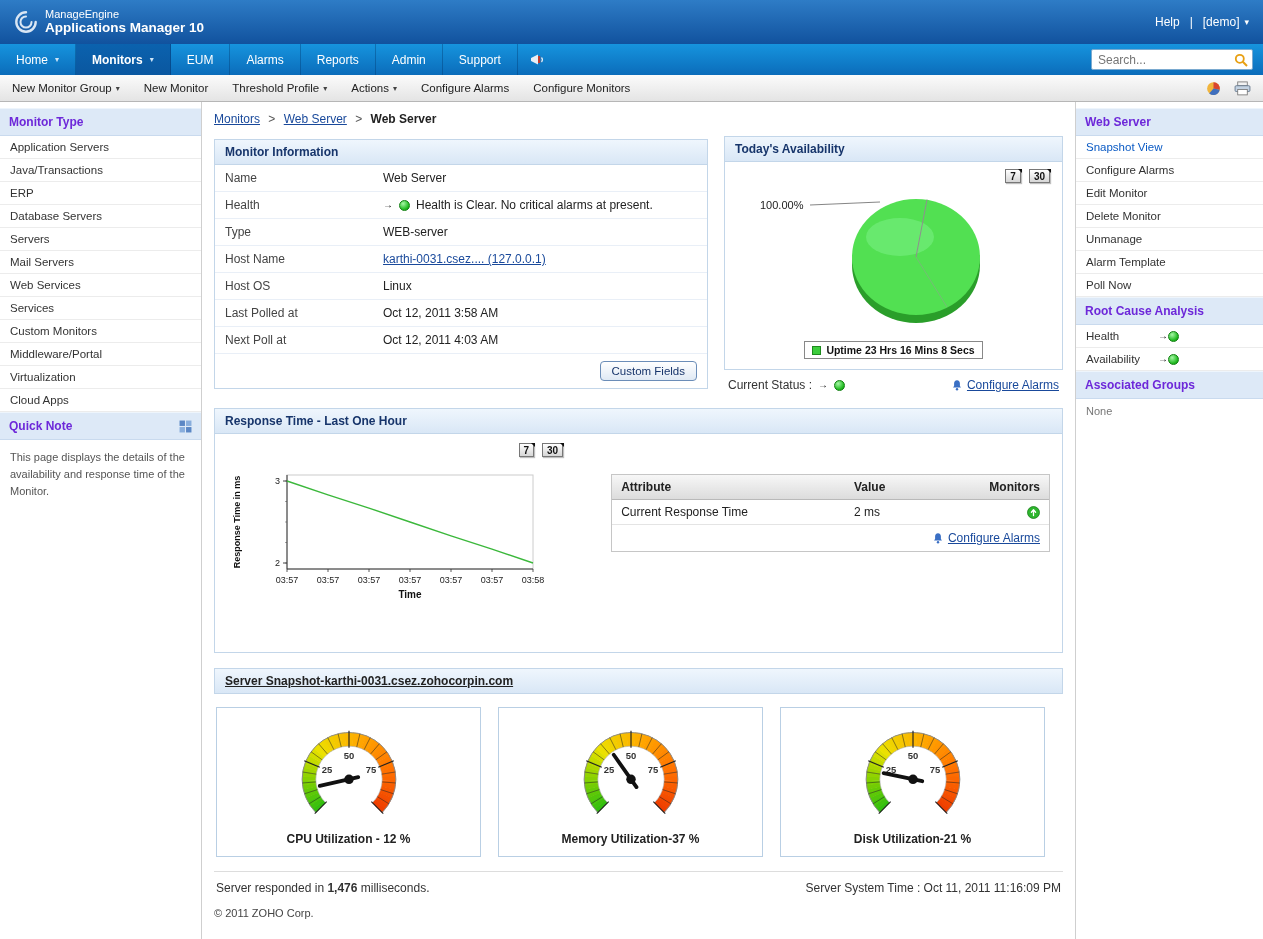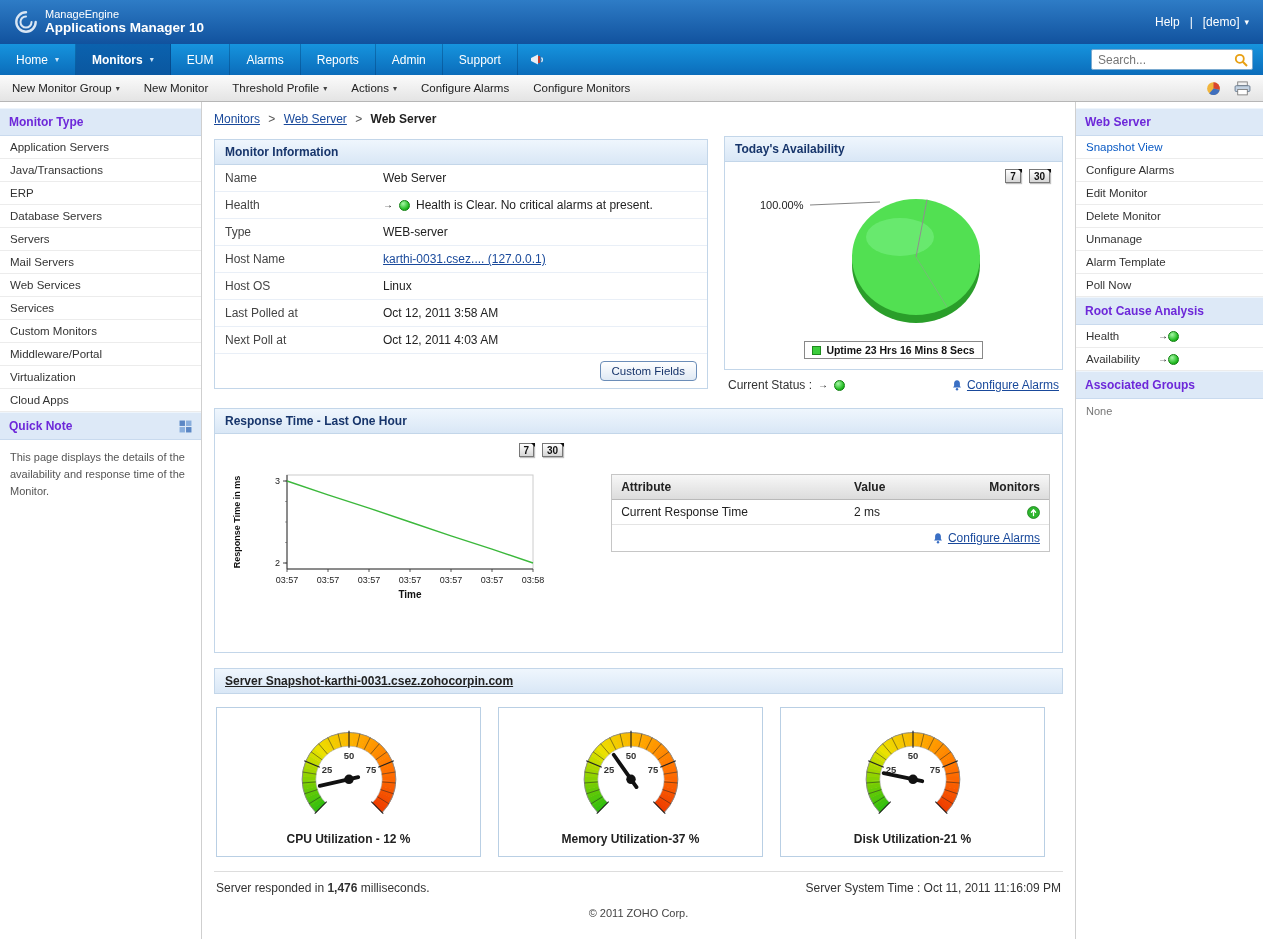--- a/index.html
+++ b/index.html
@@ -126,21 +126,21 @@
                border:1px solid #c3d6e9;padding:5px 10px;font-size:12px;font-weight:bold;color:#222;}
   .snap-title-link{text-decoration:underline;cursor:pointer;color:#222;}
   .gauges-row{display:flex;gap:17px;padding:13px 2px 6px;}
   .gauge-card{width:265px;border:1px solid #b9cfe4;background:#fff;display:flex;
               flex-direction:column;align-items:center;padding:6px 0 10px;}
   .gauge-svg{width:128px;height:118px;}
   .gauge-label{font-size:12px;font-weight:bold;color:#222;}
 
   .page-footer{display:flex;justify-content:space-between;border-top:1px solid #ddd;
                margin-top:8px;padding:9px 2px 4px;font-size:12px;color:#333;}
-  .copyright{text-align:center;font-size:11px;color:#444;padding:8px 0 8px;}
+  .copyright{font-size:11px;color:#444;padding:8px 0 8px;}
   svg text{font-family:"Liberation Sans","DejaVu Sans",sans-serif;}
 </style>
 </head>
 <body>
 
 <div class="page">
 
   <header class="topbar">
     <div class="brand">
       <svg class="logo-swirl" viewBox="0 0 26 26">

